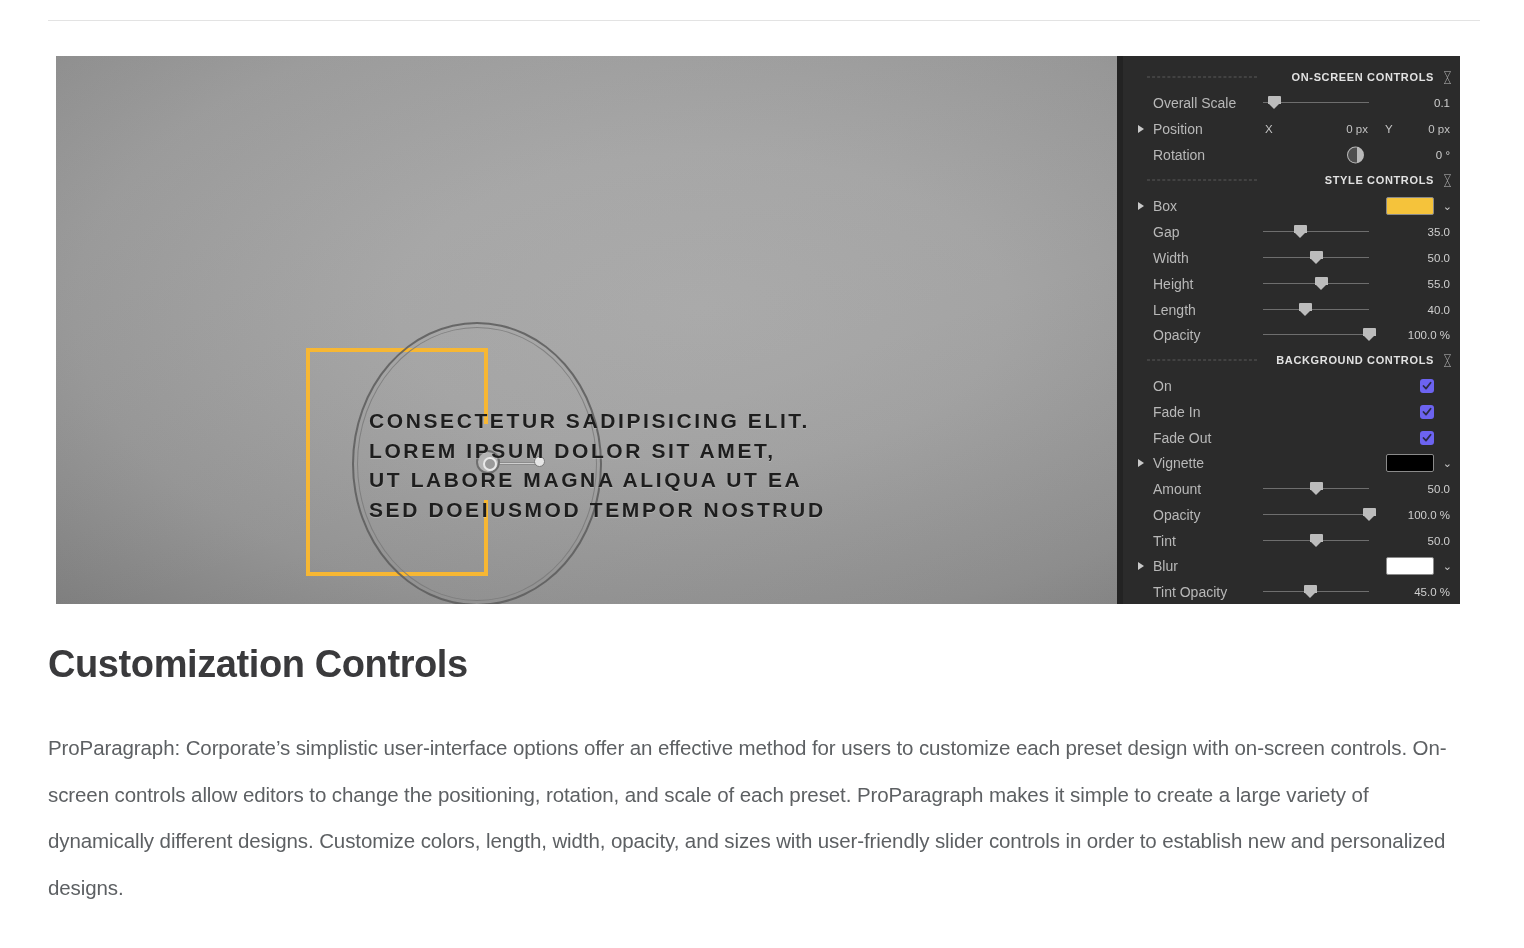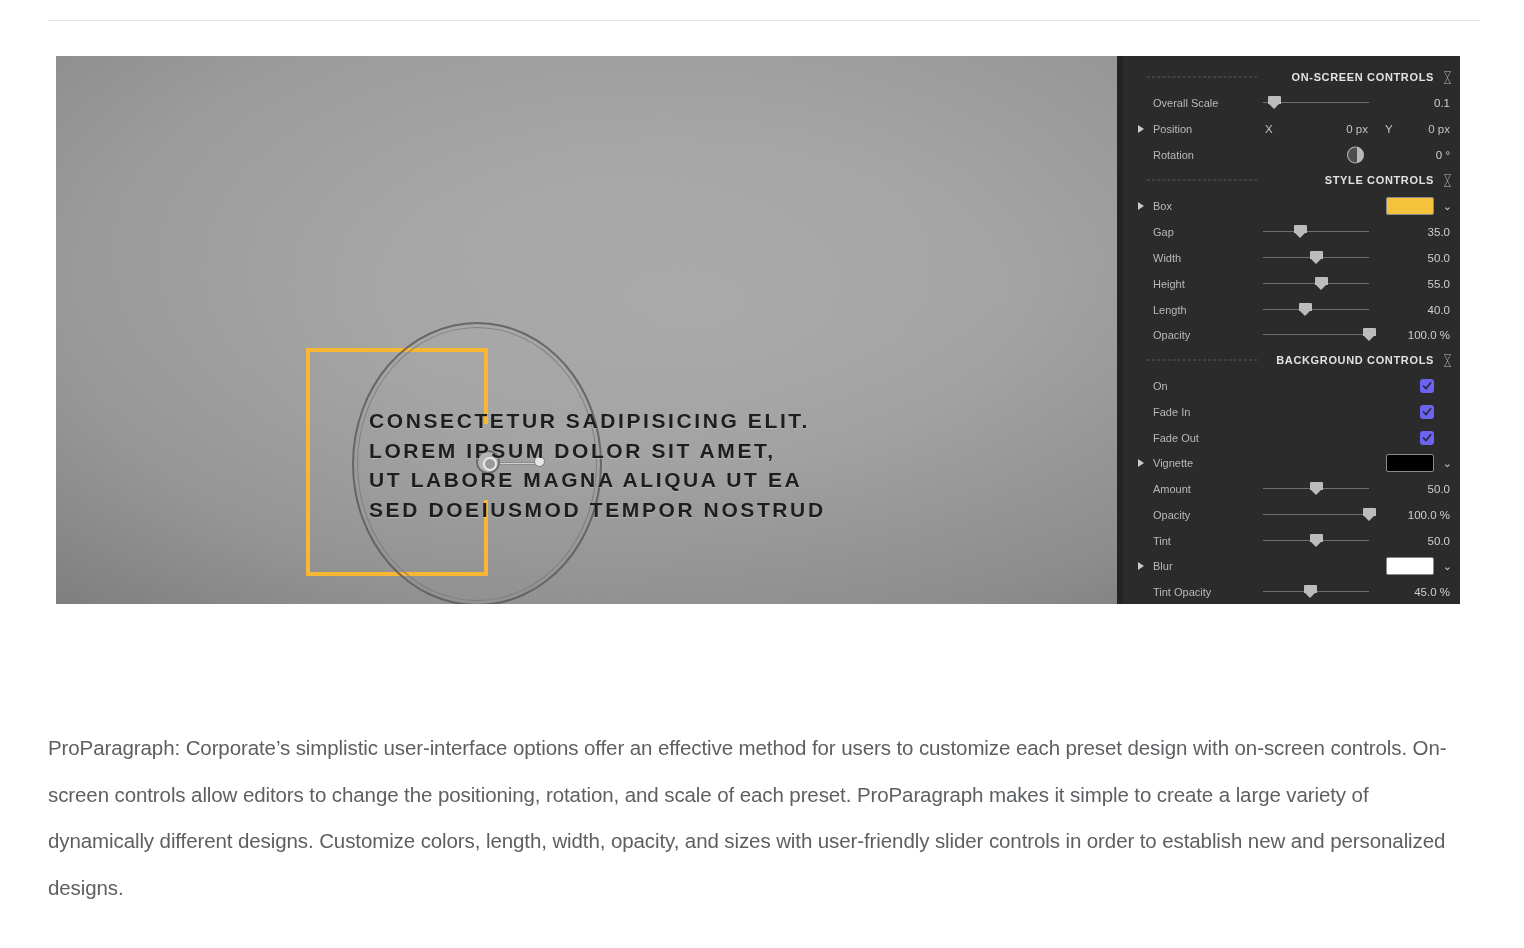--- a/index.html
+++ b/index.html
@@ -92,21 +92,21 @@
     background:#2b2b2b; color:#cfcfcf;
     font-size:11.5px;
     overflow:hidden;
   }
   .ins-edge { position:absolute; left:0; top:0; width:6px; height:100%; background:#232323; }
   .ins-body { position:absolute; left:6px; top:0; right:0; bottom:0; }
 
   .row { position:absolute; left:0; right:0; height:25.6px; }
   .lbl {
     position:absolute; left:30px; top:50%; transform:translateY(-50%);
-    color:#b8b8b8; font-size:11px; white-space:nowrap;
+    color:#b8b8b8; font-size:14px; white-space:nowrap;
   }
   .tri {
     position:absolute; left:15px; top:50%; transform:translateY(-50%);
     width:0; height:0; border-left:6px solid #c9c9c9;
     border-top:4px solid transparent; border-bottom:4px solid transparent;
   }
   .val {
     position:absolute; right:10px; top:50%; transform:translateY(-50%);
     color:#cfcfcf; font-size:11.5px; text-align:right; white-space:nowrap;
   }
@@ -395,15 +395,16 @@
             <span class="track"></span>
               <span class="thumb" style="left:45%;"></span>
           </span>
           <span class="val">45.0 %</span>
         </div>
 
       </div>
     </div>
   </div>
 
+  <h1 class="heading">Customization Controls</h1>
   <p class="body-copy">ProParagraph: Corporate’s simplistic user-interface options offer an effective method for users to customize each preset design with on-screen controls. On-screen controls allow editors to change the positioning, rotation, and scale of each preset. ProParagraph makes it simple to create a large variety of dynamically different designs. Customize colors, length, width, opacity, and sizes with user-friendly slider controls in order to establish new and personalized designs.</p>
 
 </div>
 
 </body></html>

